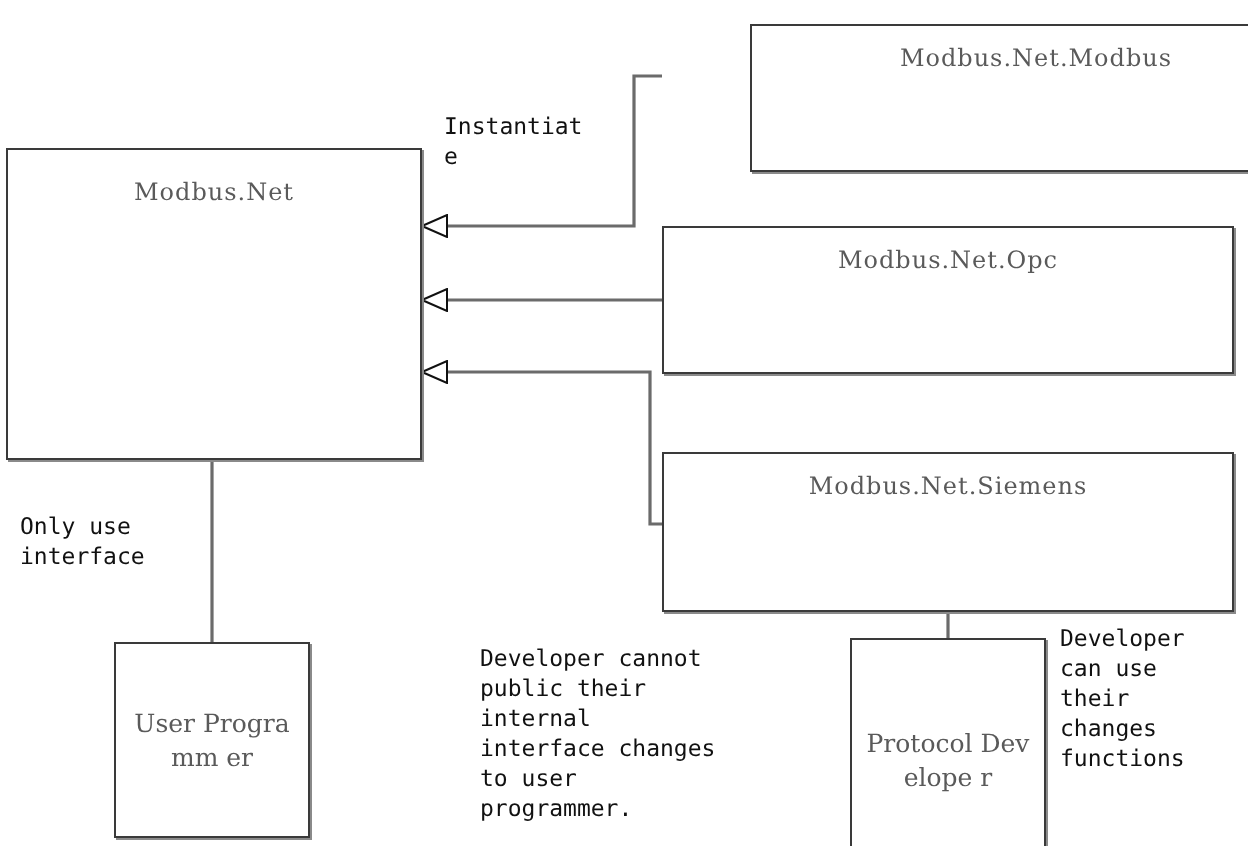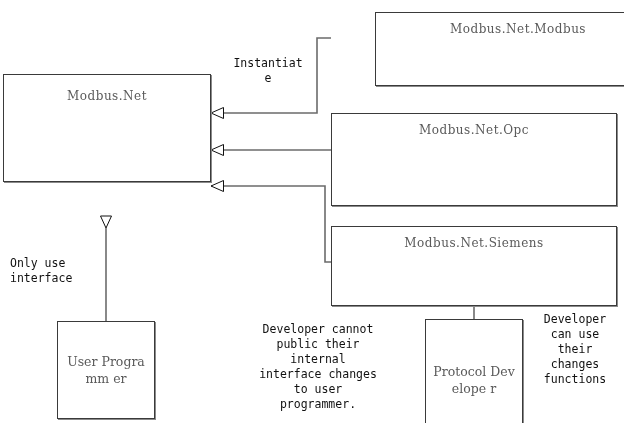--- a/index.html
+++ b/index.html
@@ -57,21 +57,20 @@
     box-sizing: border-box;
     word-break: break-all;
   }
 
   .note {
     position: absolute;
     color: #111111;
     font-family: "DejaVu Sans Mono", "Liberation Mono", monospace;
     font-size: 11.5px;
     line-height: 15px;
-    text-align: center;
     white-space: pre-line;
   }
   .note.left-note { text-align: left; }
 
   svg.wires {
     position: absolute;
     left: 0;
     top: 0;
     width: 624px;
     height: 423px;
@@ -107,29 +106,29 @@
 
     <g>
       <path d="M 106 321 L 106 228" fill="none" stroke="#6b6b6b" stroke-width="1.6" marker-end="url(#hollowTri)"></path>
     </g>
 
     <g>
       <path d="M 474 319 L 474 303" fill="none" stroke="#6b6b6b" stroke-width="1.6" marker-end="url(#hollowTri)"></path>
     </g>
   </svg>
 
-  <div class="uml-box main" style="left:3px; top:74px; width:208px; height:108px;">
+  <div class="uml-box main" style="left:3px; top:74px; width:208px; height:156px;">
     <div class="title">Modbus.Net</div>
   </div>
 
   <div class="uml-box wide" style="left:331px; top:12px; width:286px; height:74px;margin-left:44px;">
     <div class="title">Modbus.Net.Modbus</div>
   </div>
 
-  <div class="uml-box wide" style="left:331px; top:113px; width:286px; height:93px;">
+  <div class="uml-box wide" style="left:331px; top:113px; width:286px; height:74px;">
     <div class="title">Modbus.Net.Opc</div>
   </div>
 
   <div class="uml-box wide" style="left:331px; top:226px; width:286px; height:80px;">
     <div class="title">Modbus.Net.Siemens</div>
   </div>
 
   <div class="actor-box" style="left:57px; top:321px; width:98px; height:98px;">
     <div class="label">User Programm er</div>
   </div>

